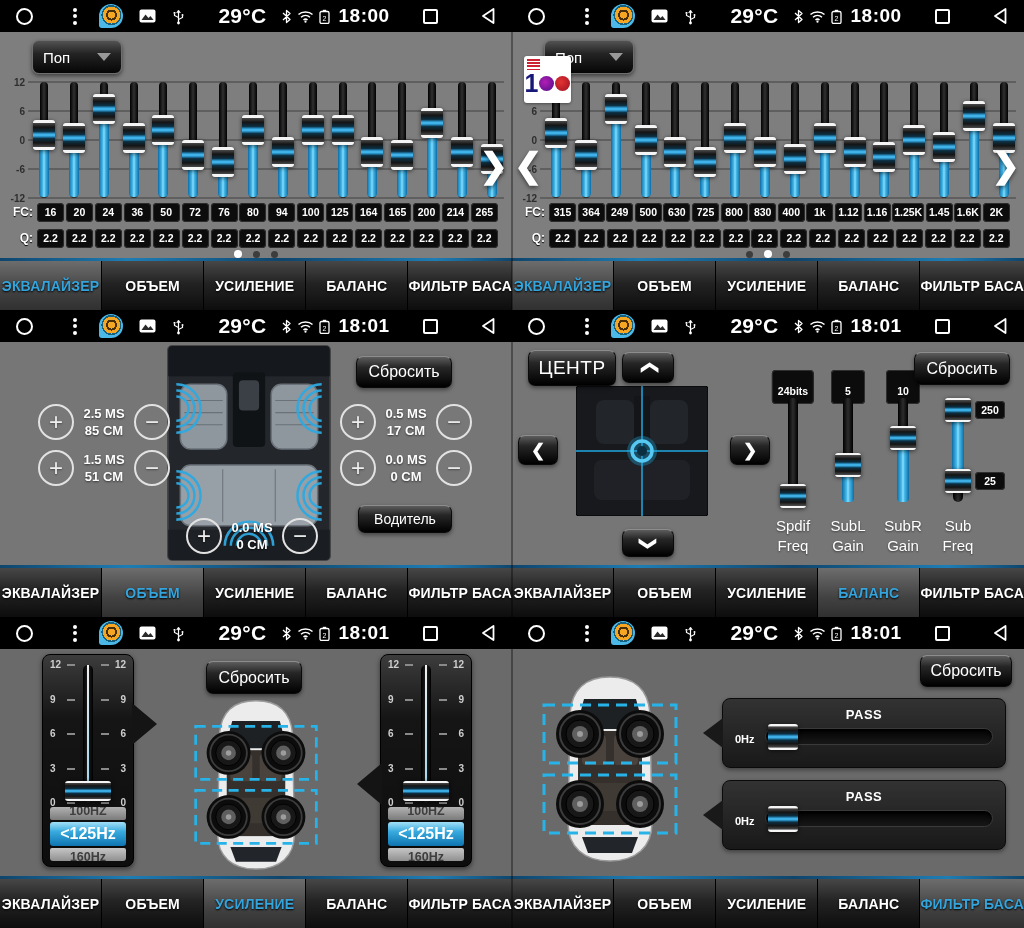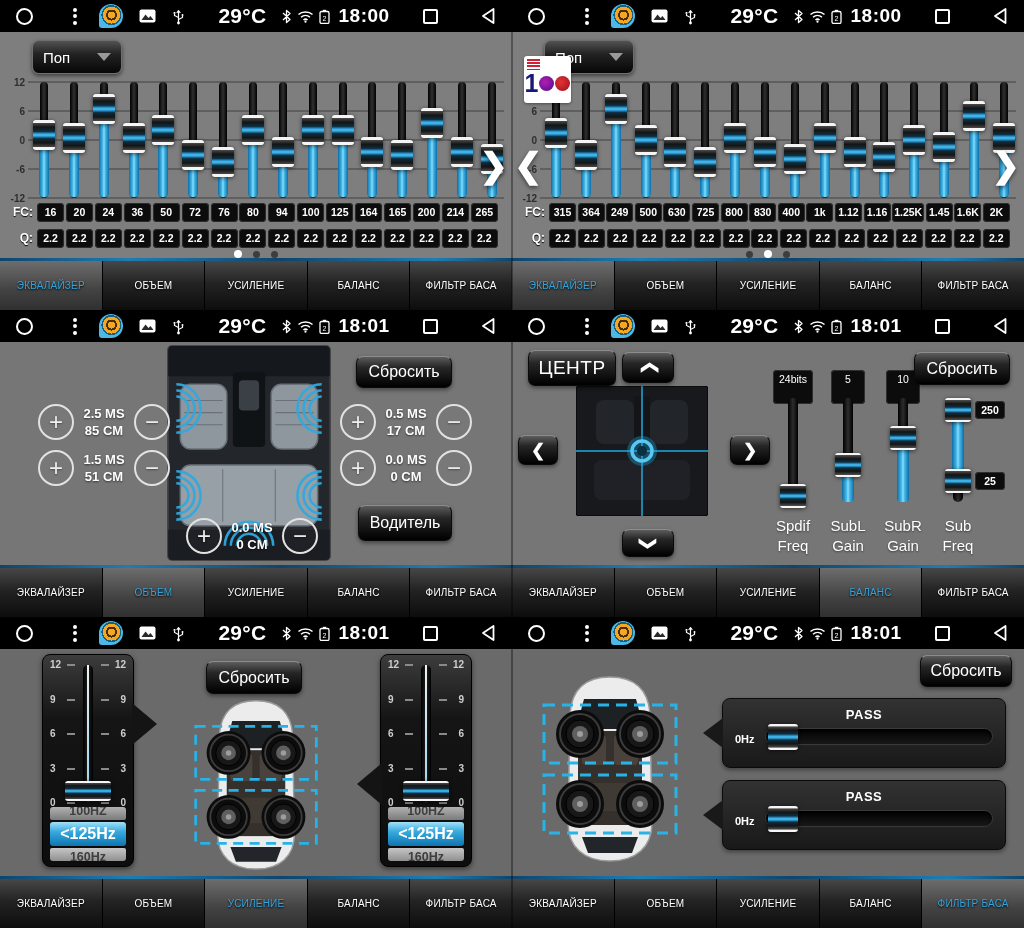--- a/index.html
+++ b/index.html
@@ -14,21 +14,21 @@
 .g42{margin-left:42px}.g40{margin-left:40px}.g22{margin-left:22px}.g16{margin-left:16px}.g6{margin-left:7px}.g4{margin-left:5px}
 .ic-circle{width:17px;height:17px;border:2px solid #fff;border-radius:50%;display:block}
 .ic-dots{display:flex;flex-direction:column;gap:2.5px}.ic-dots i{width:4px;height:4px;background:#fff;border-radius:50%}
 .ic-logo{width:24px;height:24px;border-radius:50% 50% 50% 12%;display:block;background:radial-gradient(circle at 52% 46%,#f5a623 0 3.5px,#4a3008 3.5px 5.5px,#f5a623 5.5px 8.5px,#17607e 8.5px 10px,#4cb8e8 10px 100%)}
 .ic-square{width:15px;height:15px;border:2px solid #fff;border-radius:2px;display:block}
 .sb-temp{font-size:21px;font-weight:bold;margin-right:7px;letter-spacing:.3px}
 .sb-time{font-size:19px;font-weight:bold;margin-left:9px;letter-spacing:.5px}
 
 .blueline{flex:0 0 3px;height:3px;background:linear-gradient(90deg,#0e456d,#1e7db4 25%,#0e456d 55%,#1e7db4 85%,#0e456d)}
 .tabbar{flex:0 0 49px;height:49px;display:flex;background:#000}
-.tab{flex:1;display:flex;align-items:center;justify-content:center;font-size:10px;font-weight:normal;color:#fff;background:linear-gradient(180deg,#474747 0%,#232323 45%,#0d0d0d 100%);border-left:1px solid #000;text-shadow:0 1px 2px #000;letter-spacing:.2px;white-space:nowrap}
+.tab{flex:1;display:flex;align-items:center;justify-content:center;font-size:14px;font-weight:bold;color:#fff;background:linear-gradient(180deg,#474747 0%,#232323 45%,#0d0d0d 100%);border-left:1px solid #000;text-shadow:0 1px 2px #000;letter-spacing:.2px;white-space:nowrap}
 .tab:first-child{border-left:none}
 .tab.active{background:linear-gradient(180deg,#6d6d6d,#424242 60%,#303030);color:#34a4dc}
 
 .content{position:relative;flex:1;overflow:hidden}
 .dropdown{position:absolute;height:34px;background:linear-gradient(180deg,#525252 0%,#232323 40%,#060606 100%);border:1px solid #6e6e6e;border-radius:7px;display:flex;align-items:center;padding:0 10px;box-shadow:0 2px 4px rgba(0,0,0,.5);color:#fff;font-size:15px;z-index:2}
 .dd-arrow{width:0;height:0;border-left:7px solid transparent;border-right:7px solid transparent;border-top:8px solid #999;margin-left:auto}
 .btn{position:absolute;background:linear-gradient(180deg,#5c5c5c 0%,#262626 35%,#000 100%);border:1px solid #0a0a0a;border-top-color:#8d8d8d;border-radius:7px;color:#fff;display:flex;align-items:center;justify-content:center;box-shadow:0 2px 4px rgba(0,0,0,.45);font-size:16px;font-family:inherit;z-index:3}
 .btn.ctr{font-size:19px;font-weight:normal;letter-spacing:.5px}
 .rot-up{display:inline-block;transform:rotate(-90deg);font-size:17px;font-weight:bold}
 .rot-down{display:inline-block;transform:rotate(90deg);font-size:17px;font-weight:bold}
@@ -63,21 +63,21 @@
 .td.b{background:radial-gradient(circle at 40% 40%,#e23333,#9c1020)}
 .toast-msg{position:absolute;left:74px;top:39px;z-index:6;color:#fff;font-size:12px;text-shadow:0 1px 2px #000;white-space:nowrap}
 
 .pm-row{position:absolute;display:flex;align-items:center;justify-content:space-between;z-index:4}
 .circ{width:36px;height:36px;border-radius:50%;border:2px solid #e2e2e2;background:rgba(255,255,255,.02);color:#efefef;font-size:24px;font-weight:300;line-height:1;display:flex;align-items:center;justify-content:center;text-shadow:0 1px 2px rgba(0,0,0,.4)}
 .pm-val{color:#fff;font-size:13px;font-weight:bold;line-height:17px;text-align:center;text-shadow:0 1px 2px rgba(0,0,0,.55)}
 .car-interior{position:absolute;left:168px;top:4px;width:162px;height:214px;border-radius:4px;overflow:hidden;box-shadow:0 0 0 1px rgba(0,0,0,.4)}
 
 .bal-image{position:absolute;left:64px;top:44px;width:132px;height:130px;z-index:2}
 .bsl{position:absolute;top:0;width:70px;height:194px}
-.bbadge{position:absolute;top:2px;left:50%;transform:translateX(-50%);min-width:34px;padding:0 6px;height:34px;line-height:19px;background:#0c0c0c;border-radius:4px;color:#fff;font-size:10.5px;font-weight:normal;text-align:center;box-shadow:inset 0 0 0 1px #2e2e2e;white-space:nowrap}
+.bbadge{position:absolute;top:2px;left:50%;transform:translateX(-50%);min-width:34px;padding:12px 6px;height:34px;line-height:19px;background:#0c0c0c;border-radius:4px;color:#fff;font-size:10.5px;font-weight:bold;text-align:center;box-shadow:inset 0 0 0 1px #2e2e2e;white-space:nowrap}
 .btrack{position:absolute;left:50%;margin-left:-5px;width:10px;top:30px;height:104px;background:linear-gradient(90deg,#000,#2d2d2d,#000);border-radius:5px}
 .bfill{position:absolute;left:-1px;width:12px;background:linear-gradient(90deg,#0d6ca6,#4fc3f0 42%,#9fe2ff 50%,#4fc3f0 58%,#0d6ca6);border-radius:4px}
 .bknob{position:absolute;left:50%;width:26px;height:24px;margin-left:-13px;transform:translateY(-50%)}
 .blabel{position:absolute;top:148px;left:-6px;right:-6px;text-align:center;color:#fff;font-size:15px;line-height:20px;text-shadow:0 1px 2px rgba(0,0,0,.5)}
 .sidebadge{position:absolute;min-width:30px;height:18px;line-height:18px;background:#0c0c0c;border-radius:4px;color:#fff;font-size:10.5px;font-weight:bold;text-align:center;left:52px;box-shadow:inset 0 0 0 1px #2e2e2e}
 
 .fader{position:absolute;width:92px;height:213px;background:linear-gradient(180deg,#3c3c3c,#151515 30%,#0d0d0d);border:1px solid #000;border-radius:8px;box-shadow:0 2px 5px rgba(0,0,0,.5);z-index:2}
 .fscale{position:absolute;left:0;right:0;top:10px;height:138px}
 .frow{position:absolute;left:0;right:0;height:12px}
 .fn{position:absolute;top:0;font-size:10px;font-weight:bold;color:#cecece;line-height:12px}
@@ -692,21 +692,21 @@
         <button class="circ">−</button>
       </div>
       <div class="pm-row" style="left:340px;top:108px;width:132px">
         <button class="circ">+</button>
         <div class="pm-val">
             <div>0.0 MS</div>
             <div>0 CM</div>
           </div>
         <button class="circ">−</button>
       </div>
-      <button class="btn" style="left:358px;top:163px;width:94px;height:36px;font-size:16px">Водитель</button>
+      <button class="btn" style="left:358px;top:163px;width:94px;height:28px;font-size:14px">Водитель</button>
       <div class="pm-row" style="left:186px;top:176px;width:132px">
         <button class="circ">+</button>
         <div class="pm-val">
             <div>0.0 MS</div>
             <div>0 CM</div>
           </div>
         <button class="circ">−</button>
       </div>
     </div>
     <div class="blueline"></div>

